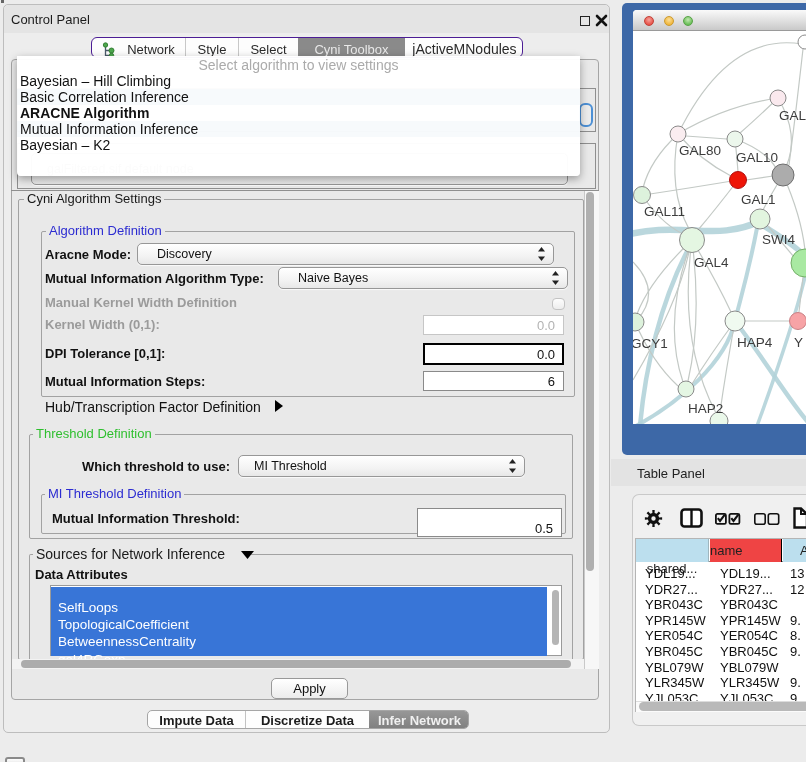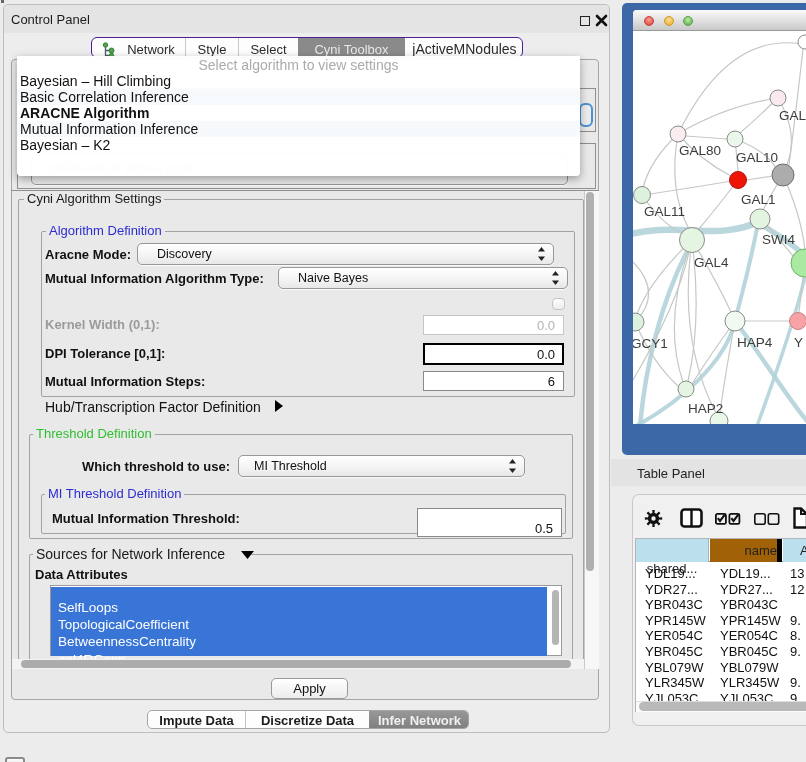--- a/index.html
+++ b/index.html
@@ -52,20 +52,21 @@
       </svg>
   </div>
   <div class="lbl" style="left:41px;top:267px">Mutual Information Algorithm Type:</div>
   <div class="combo" style="left:274px;top:262px;width:290px;height:22px">
     <span class="tx" style="left:19px">Naive Bayes</span>
     <svg class="arr" viewBox="0 0 9 14">
         <path d="M4.5 0 L8 4.5 H1 Z" fill="#222"></path>
         <path d="M4.5 14 L8 9.5 H1 Z" fill="#222"></path>
       </svg>
   </div>
+  <div class="lbl" style="left:41px;top:291px;color:#9b9b9b">Manual Kernel Width Definition</div>
   <div class="abs" style="left:548px;top:293px;width:13px;height:12px;border:1px solid #c3c3c3;border-radius:4px;background:linear-gradient(#fdfdfd,#ededed)"></div>
   <div class="lbl" style="left:41px;top:313px;color:#9b9b9b">Kernel Width (0,1):</div>
   <div class="field" style="left:419px;top:310px;width:141px;height:20px;border:1px solid #c6c6c6;color:#b3b3b3;padding:2px 8px 0 0">0.0</div>
   <div class="lbl" style="left:41px;top:342px">DPI Tolerance [0,1]:</div>
   <div class="field" style="left:419px;top:338px;width:141px;height:22px;border:2px solid #000;padding:2px 7px 0 0">0.0</div>
   <div class="lbl" style="left:41px;top:370px">Mutual Information Steps:</div>
   <div class="field" style="left:419px;top:366px;width:141px;height:20px;border:1px solid #8a8a8a;padding:2px 8px 0 0">6</div>
 
   <div class="abs" style="left:41px;top:394px;font-size:14px;color:#111">Hub/Transcription Factor Definition</div>
   <svg class="abs" style="left:270px;top:395px" width="10" height="12" viewBox="0 0 10 12">
@@ -233,21 +234,21 @@
   <rect x="14.3" y="0.8" width="10.4" height="10.4" rx="2" fill="none" stroke="#111" stroke-width="1.6"></rect>
 </svg>
 <svg class="abs" style="left:793px;top:507px" width="13" height="22" viewBox="0 0 13 22">
     <path d="M1.5 1.5 H8 L14 7 V20.5 H1.5 Z" fill="#fff" stroke="#111" stroke-width="2.4"></path>
     <path d="M8 1.5 V7 H14" fill="none" stroke="#111" stroke-width="2"></path>
   </svg>
 
 <div class="abs" style="left:635px;top:538px;width:171px;height:174px;background:#fff;border-left:1px solid #b5b5b5;border-top:1px solid #b5b5b5;overflow:hidden">
   <div class="abs" style="left:0;top:0;width:171px;height:23px;border-bottom:1px solid #8f8f8f;font-size:13px;color:#222">
     <div class="abs" style="left:0;top:0;width:73px;height:23px;background:#bcdfee;border-right:1px solid #9fb6be;text-align:center;padding-top:22px">shared...</div>
-    <div class="abs" style="left:74px;top:0;width:72px;height:23px;background:#a16207;border-right:5px solid #000000;text-align:right;padding-top:4px">name</div>
+    <div class="abs" style="left:74px;top:0;width:72px;height:23px;background:#ef4444;border-right:1px solid #000000;text-align:left;padding-top:4px">name</div>
     <div class="abs" style="left:147px;top:0;width:24px;height:23px;background:#bcdfee;padding-top:4px;padding-left:17px">A</div>
   </div>
   <div class="abs" style="left:0;top:24px;width:171px;height:138px;overflow:hidden;font-size:13px;color:#111;line-height:15.6px">
     <div style="position:absolute;left:9px;top:3px;width:70px">YDL19...<br>YDR27...<br>YBR043C<br>YPR145W<br>YER054C<br>YBR045C<br>YBL079W<br>YLR345W<br>YJL053C</div>
     <div style="position:absolute;left:84px;top:3px;width:70px">YDL19...<br>YDR27...<br>YBR043C<br>YPR145W<br>YER054C<br>YBR045C<br>YBL079W<br>YLR345W<br>YJL053C</div>
     <div style="position:absolute;left:154px;top:3px;width:20px">13<br>12<br>&nbsp;<br>9.<br>8.<br>9.<br>&nbsp;<br>9.<br>9.</div>
   </div>
   <div class="abs" style="left:0;top:162px;width:171px;height:12px;background:#fbfbfb;border-top:1px solid #ddd"></div>
   <div class="abs" style="left:3px;top:163px;width:168px;height:9px;background:#b9b9b9;border-radius:4.5px 0 0 4.5px"></div>
 </div>

